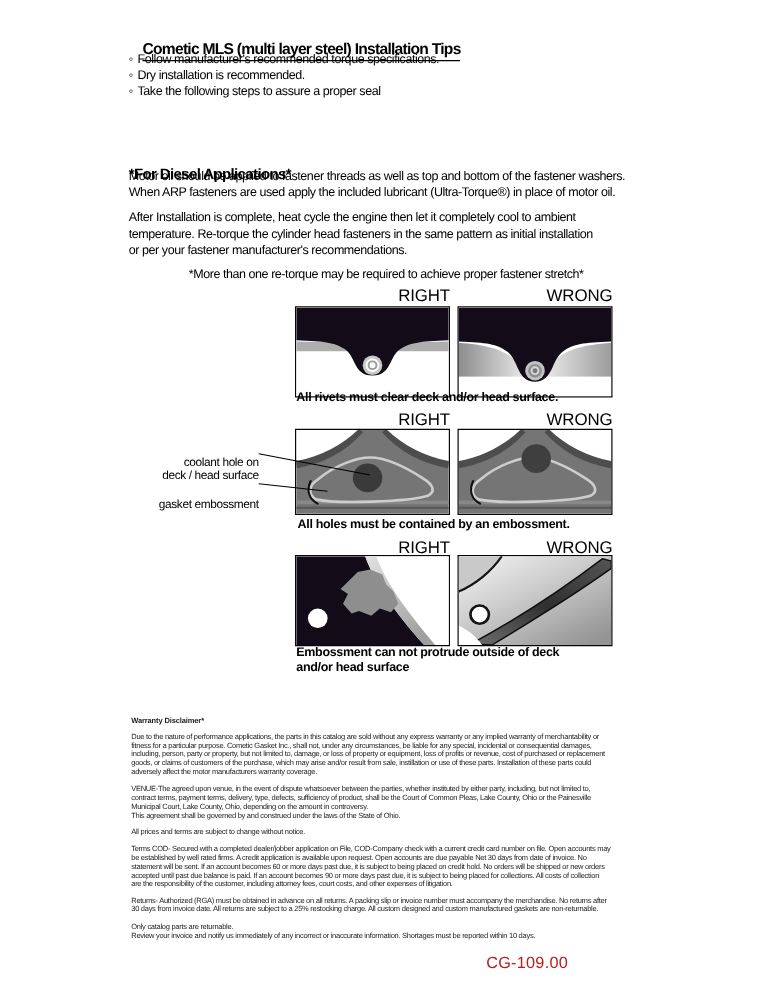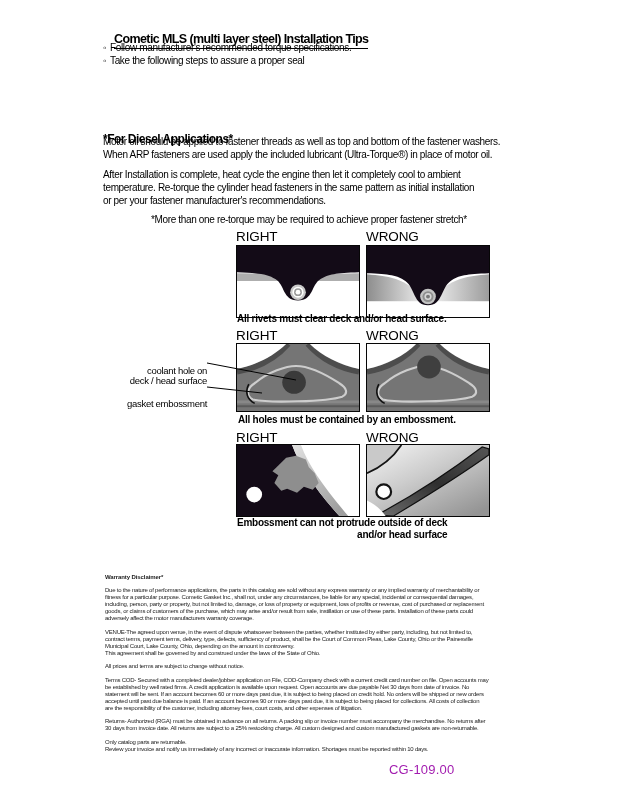--- a/index.html
+++ b/index.html
@@ -11,44 +11,45 @@
          border-bottom:1.6px solid #000;padding-bottom:2px;text-align:center;}
 
   .tips{left:103px;top:42px;}
   .tip{font-size:10px;letter-spacing:-0.35px;line-height:12.9px;white-space:nowrap;}
   .tip .mk{display:inline-block;width:7px;font-size:10px;}
   .tip.sub{margin-left:15px;}
 
   .dz-head{left:103px;top:132px;font-size:12px;font-weight:bold;letter-spacing:-0.5px;}
   .bodyp{left:103px;font-size:10px;letter-spacing:-0.35px;line-height:13px;white-space:pre-line;}
 
-  .dg-label{width:124px;text-align:left;font-size:13.5px;letter-spacing:-0.1px;}
+  .dg-label{width:124px;text-align:right;font-size:13.5px;letter-spacing:-0.1px;}
   .dg{position:absolute;width:124px;border:1.7px solid #060606;box-sizing:border-box;
       background:#fff;display:block;}
   .dg-cap{font-weight:bold;font-size:10px;letter-spacing:-0.25px;line-height:11.5px;white-space:pre-line;}
 
   .callout{left:97px;width:110px;text-align:right;font-size:9.5px;letter-spacing:-0.3px;
            line-height:9.8px;white-space:pre-line;margin-top:20px;}
   .callout-lines{left:100px;top:340px;pointer-events:none;}
 
   .warranty{left:105px;top:574px;width:434px;color:#1c1c1c;}
   .w-head{font-size:6px;font-weight:bold;letter-spacing:-0.1px;margin:0 0 7px 0;}
   .w-p{font-size:6px;letter-spacing:-0.22px;line-height:7px;margin:0 0 6.5px 0;white-space:pre-line;}
 
-  .footer{left:389px;top:762px;font-size:13px;letter-spacing:0.2px;color:#a21caf;}
+  .footer{left:389px;top:762px;font-size:13px;letter-spacing:0.2px;color:#b91c1c;}
 </style>
 </head>
 <body>
 
 <div class="page">
 
   <h1 class="abs title">Cometic MLS (multi layer steel) Installation Tips</h1>
 
   <div class="abs tips">
     <div class="tip"><span class="mk">◦</span><span>Follow manufacturer's recommended torque specifications.</span></div>
+    <div class="tip"><span class="mk">◦</span><span>Dry installation is recommended.</span></div>
     <div class="tip"><span class="mk">◦</span><span>Take the following steps to assure a proper seal</span></div>
   </div>
 
   <div class="abs dz-head">*For Diesel Applications*</div>
   <div class="abs bodyp" style="top:135px;">Motor oil should be applied to fastener threads as well as top and bottom of the fastener washers.
 When ARP fasteners are used apply the included lubricant (Ultra-Torque®) in place of motor oil.</div>
   <div class="abs bodyp" style="top:168px;">After Installation is complete, heat cycle the engine then let it completely cool to ambient
 temperature. Re-torque the cylinder head fasteners in the same pattern as initial installation
 or per your fastener manufacturer's recommendations.</div>
   <div class="abs bodyp" style="top:213px;margin-left:48px;">*More than one re-torque may be required to achieve proper fastener stretch*</div>
@@ -166,21 +167,21 @@
       </linearGradient>
     </defs>
     <rect width="124" height="73" fill="url(#g3b)"></rect>
     <path d="M0,0 H35 C27,12 14,23 0,29 Z" fill="#c9c9c9"></path>
     <path d="M35,0 C27,12 14,23 0,29" stroke="#141414" stroke-width="1.8" fill="none"></path>
     <path d="M117,2 C82,29 45,53 10,72 L27,73 C60,53 95,31 124,10 L124,4 Z" fill="url(#g3c)" stroke="#0f0f0f" stroke-width="1.2"></path>
     <path d="M0,57 C8,61 14,66 19,73 L0,73 Z" fill="#ffffff"></path>
     <circle cx="17" cy="48" r="7.5" fill="#ffffff" stroke="#141414" stroke-width="2.2"></circle>
   </svg>
 
-  <div class="abs dg-cap" style="left:237px;top:517px;text-align:right;">Embossment can not protrude outside of deck
+  <div class="abs dg-cap" style="left:237px;top:517px;">Embossment can not protrude outside of deck
 and/or head surface</div>
 
   <div class="abs warranty">
     <div class="w-head">Warranty Disclaimer*</div>
     <div class="w-p">Due to the nature of performance applications, the parts in this catalog are sold without any express warranty or any implied warranty of merchantability or
 fitness for a particular purpose.  Cometic Gasket Inc., shall not, under any circumstances, be liable for any special, incidental or consequential damages,
 including, person, party or property, but not limited to, damage, or loss of property or equipment, loss of profits or revenue, cost of purchased or replacement
 goods, or claims of customers of the purchase, which may arise and/or result from sale, instillation or use of these parts.  Installation of these parts could
 adversely affect the motor manufacturers warranty coverage.</div>
     <div class="w-p">VENUE-The agreed upon venue, in the event of dispute whatsoever between the parties, whether instituted by either party, including, but not limited to,

